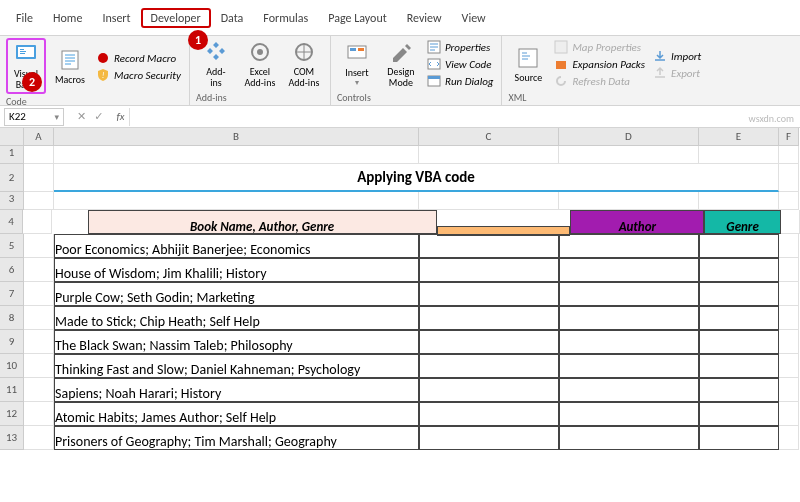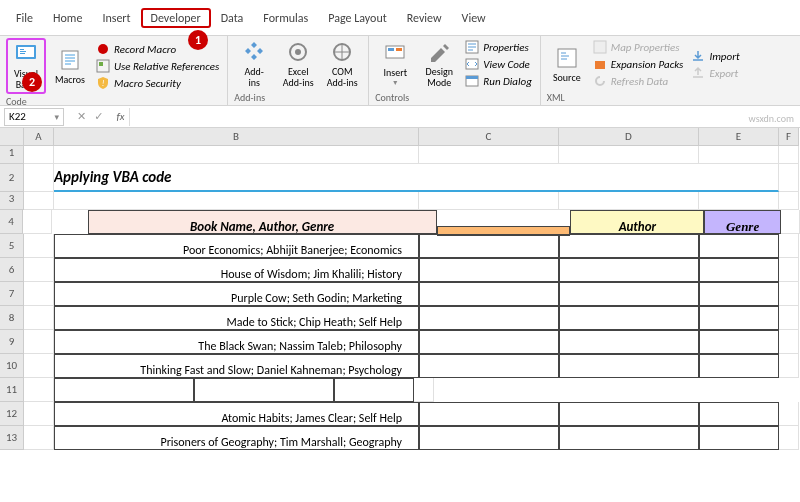--- a/index.html
+++ b/index.html
@@ -45,28 +45,28 @@
     
     
     .cA { width: 30px; }
     .cB { width: 365px; }
     .cC { width: 140px; }
     .cD { width: 140px; }
     .cE { width: 80px; }
     .cF { width: 20px; }
     
     
-    .title-cell { font-family: Calibri; font-size: 15px; font-weight: bold; font-style: italic; text-align: left; padding: 4px 0; }
+    .title-cell { font-family: Calibri; font-size: 15px; font-weight: bold; text-align: center; padding: 4px 0; }
     .title-underline { border-bottom: 2px solid #3aa6dd; }
     .th { font-weight: bold; font-style: italic; text-align: center; padding: 4px 0; font-size: 13px; border: 1px solid #444; }
     .th-b { background: #fce9e3; margin-left: 36px; }
     .th-c { background: #fdba74; margin-top: 16px; }
-    .th-d { background: #fef9c3; }
-    .th-e { background: #c4b5fd; font-family: Liberation Serif, serif; }
-    .td { font-size: 12px; text-align: right; padding: 3px 16px; border: 1px solid #444; }
+    .th-d { background: #a21caf; }
+    .th-e { background: #14b8a6; }
+    .td { font-size: 14px; text-align: left; padding: 3px 0; border: 1px solid #444; }
     .td-empty { border: 1px solid #444; }
     
     .r-h { height: 24px; line-height: 24px; }
     .r-title { height: 28px; }
     .r-blank { height: 18px; }
     
     .watermark { position: absolute; right: 6px; top: 112px; font-size: 10px; color: #bbb; writing-mode: horizontal-tb; z-index: 50;}
   </style>
 </head>
 <body>
@@ -108,27 +108,20 @@
       </div>
       <div class="small-btns">
         <div class="small-btn">
           <svg viewBox="0 0 14 14">
               <circle cx="7" cy="7" r="5" fill="#c00"></circle>
             </svg>
           <span>Record Macro</span>
         </div>
         <div class="small-btn">
           <svg viewBox="0 0 14 14">
-              <rect x="1" y="1" width="12" height="12" fill="none" stroke="#888"></rect>
-              <rect x="3" y="3" width="4" height="4" fill="#70ad47"></rect>
-            </svg>
-          <span>Use Relative References</span>
-        </div>
-        <div class="small-btn">
-          <svg viewBox="0 0 14 14">
               <path d="M7 1l5 2v4c0 3-2 5-5 6-3-1-5-3-5-6V3z" fill="#f4b942"></path>
               <text x="7" y="10" font-size="8" text-anchor="middle" fill="#fff">!</text>
             </svg>
           <span>Macro Security</span>
         </div>
       </div>
     </div>
     <div class="group-label">Code</div>
   </div>
 
@@ -369,29 +362,30 @@
     <div class="cell cA"></div>
     <div class="cell cB td">Thinking Fast and Slow; Daniel Kahneman; Psychology</div>
     <div class="cell cC td-empty"></div>
     <div class="cell cD td-empty"></div>
     <div class="cell cE td-empty"></div>
     <div class="cell cF"></div>
       </div>
       <div class="data-row r-h">
     <div class="row-header r-h">11</div>
     <div class="cell cA"></div>
+    <div class="cell cB td">Sapiens; Noah Harari; History</div>
     <div class="cell cC td-empty"></div>
     <div class="cell cD td-empty"></div>
     <div class="cell cE td-empty"></div>
     <div class="cell cF"></div>
       </div>
       <div class="data-row r-h">
     <div class="row-header r-h">12</div>
     <div class="cell cA"></div>
-    <div class="cell cB td">Atomic Habits; James Clear; Self Help</div>
+    <div class="cell cB td">Atomic Habits; James Author; Self Help</div>
     <div class="cell cC td-empty"></div>
     <div class="cell cD td-empty"></div>
     <div class="cell cE td-empty"></div>
     <div class="cell cF"></div>
       </div>
       <div class="data-row r-h">
     <div class="row-header r-h">13</div>
     <div class="cell cA"></div>
     <div class="cell cB td">Prisoners of Geography; Tim Marshall; Geography</div>
     <div class="cell cC td-empty"></div>

